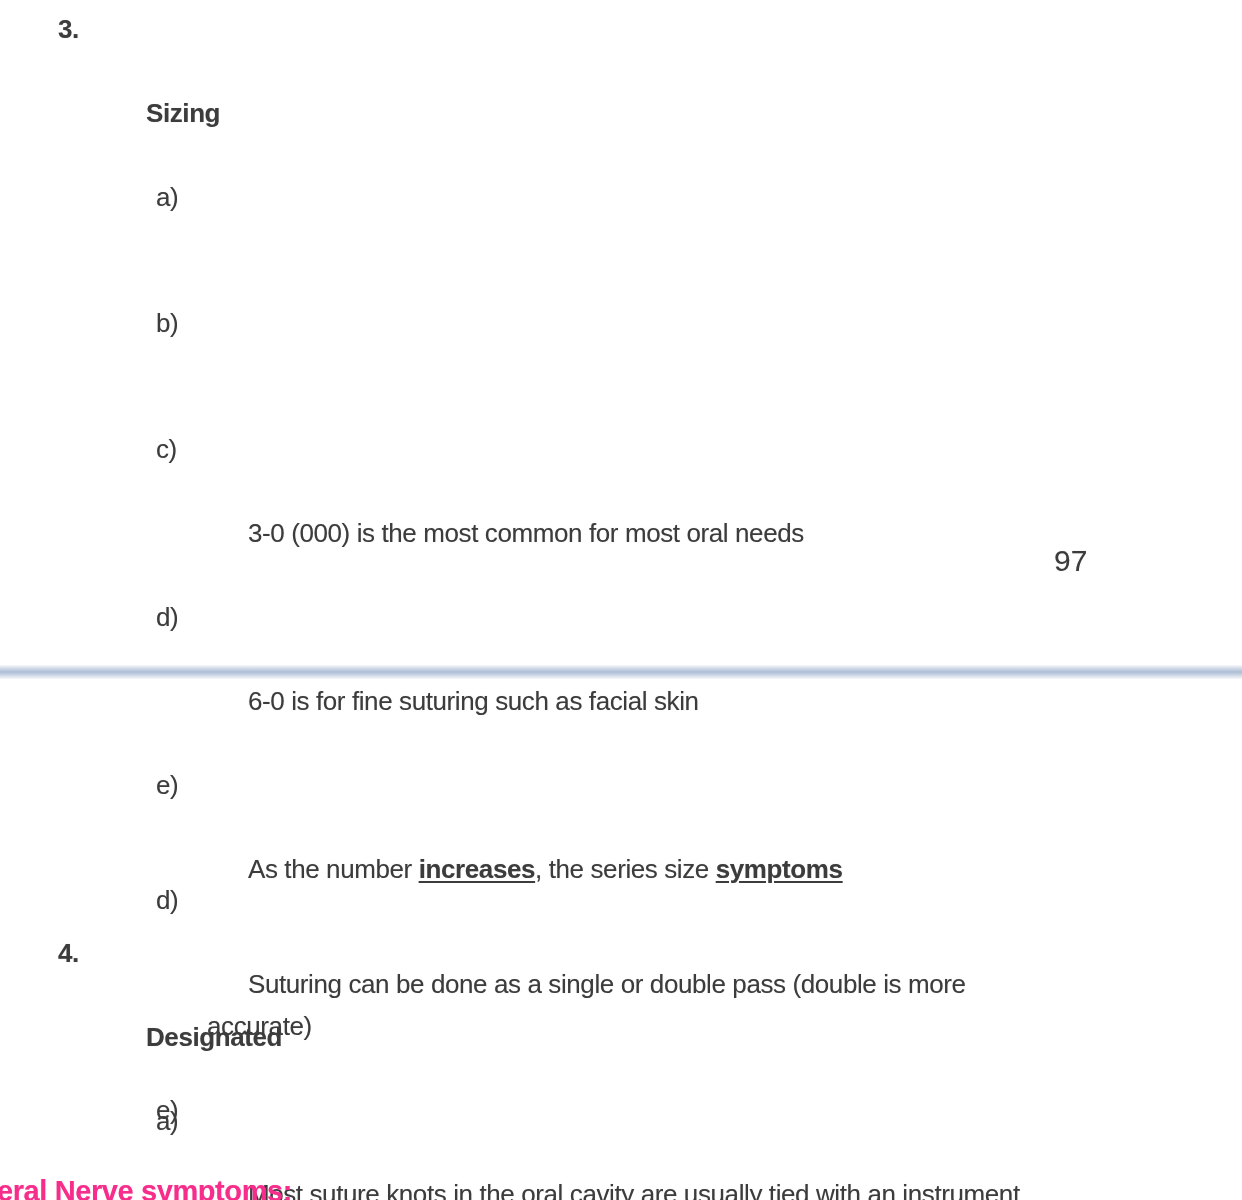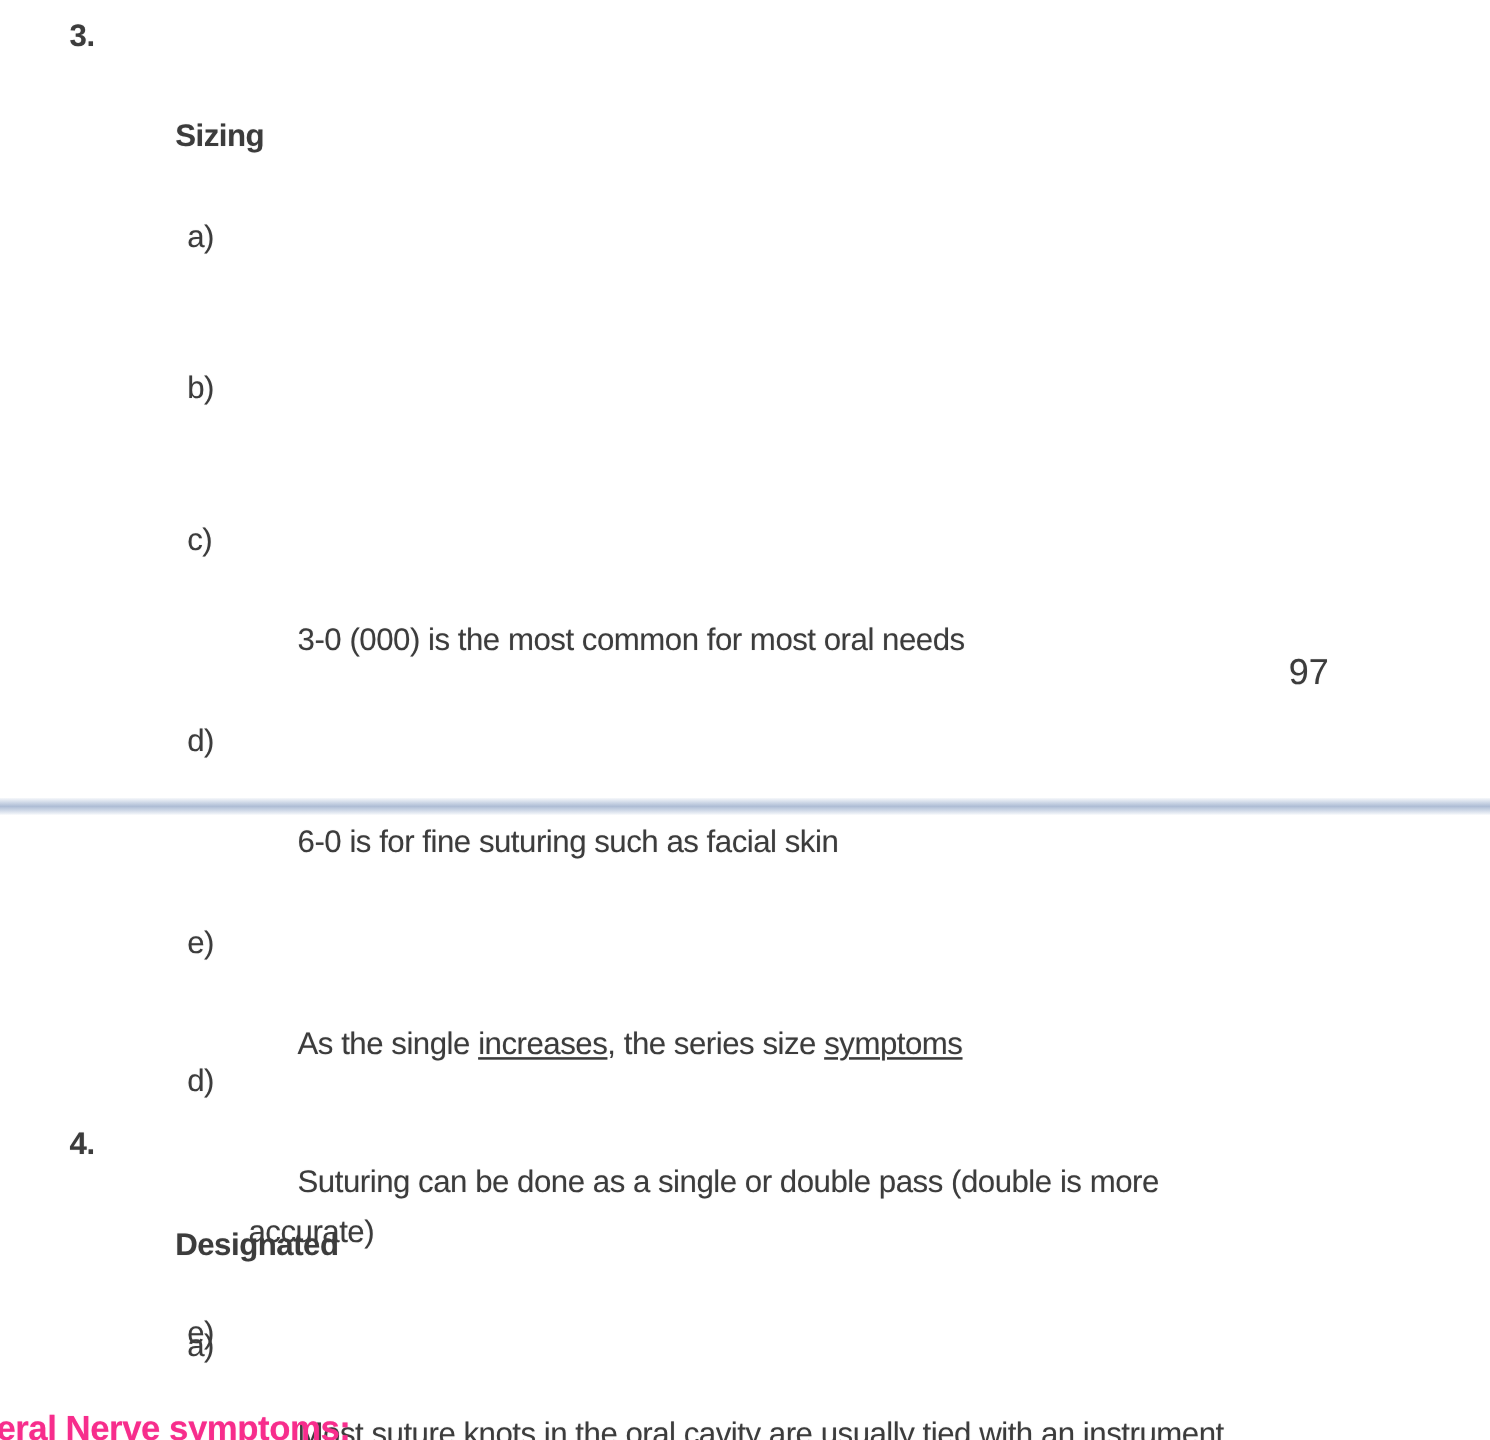--- a/index.html
+++ b/index.html
@@ -20,33 +20,32 @@
   .block-top { top: 8px; }
   .block-bottom { top: 879px; }
   .row { position: relative; line-height: 42px; white-space: pre-wrap; }
   .row .marker { position: absolute; top: 0; }
   .l1 { padding-left: 105px; }
   .l1 .marker { left: 58px; }
   .l2 { padding-left: 207px; }
   .l2 .marker { left: 156px; }
   .bold { font-weight: 700; }
   .bu {
-    font-weight: 400;
+    font-weight: 700;
     text-decoration: underline;
     text-decoration-thickness: 2px;
     text-underline-offset: 3px;
   }
   .page-number {
     position: absolute;
     left: 1054px;
     top: 540px;
     font-size: 30px;
     line-height: 42px;
     letter-spacing: 0;
-    margin-left: 20px;
   }
   .page-divider {
     position: absolute;
     left: 0;
     top: 665px;
     width: 100%;
     height: 14px;
     background: linear-gradient(to bottom,
       #f6f8fb 0%,
       #ccd6e6 28%,
@@ -87,21 +86,21 @@
     <div class="row l2">
       <span class="marker">c)</span>
       <span>3-0 (000) is the most common for most oral needs</span>
     </div>
     <div class="row l2">
       <span class="marker">d)</span>
       <span>6-0 is for fine suturing such as facial skin</span>
     </div>
     <div class="row l2">
       <span class="marker">e)</span>
-      <span><span>As the single </span><span class="bu">increases</span><span>, the series size </span><span class="bu">symptoms</span></span>
+      <span><span>As the number </span><span class="bu">increases</span><span>, the series size </span><span class="bu">symptoms</span></span>
     </div>
 
     <div class="row l1 bold">
       <span class="marker">4.</span>
       <span>Designated</span>
     </div>
 
     <div class="row l2">
       <span class="marker">a)</span>
       

